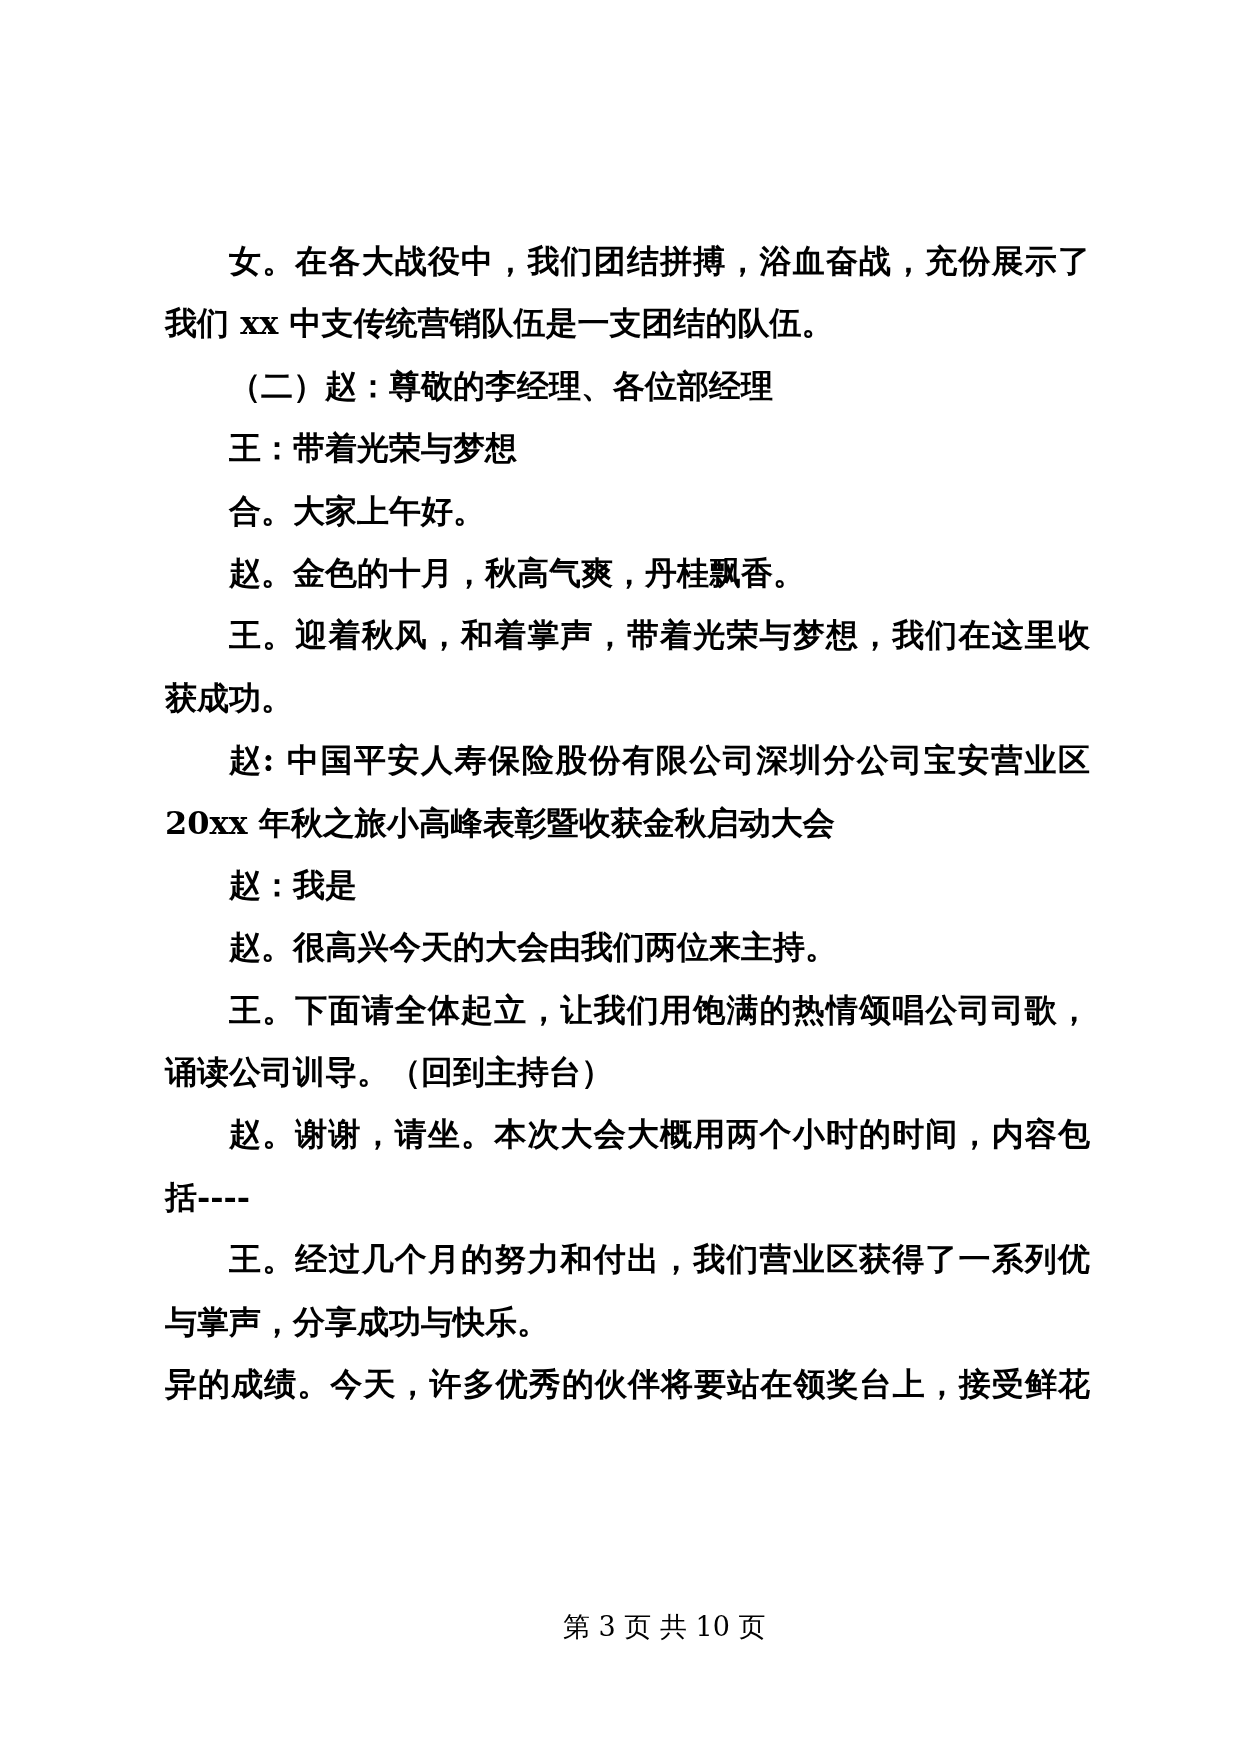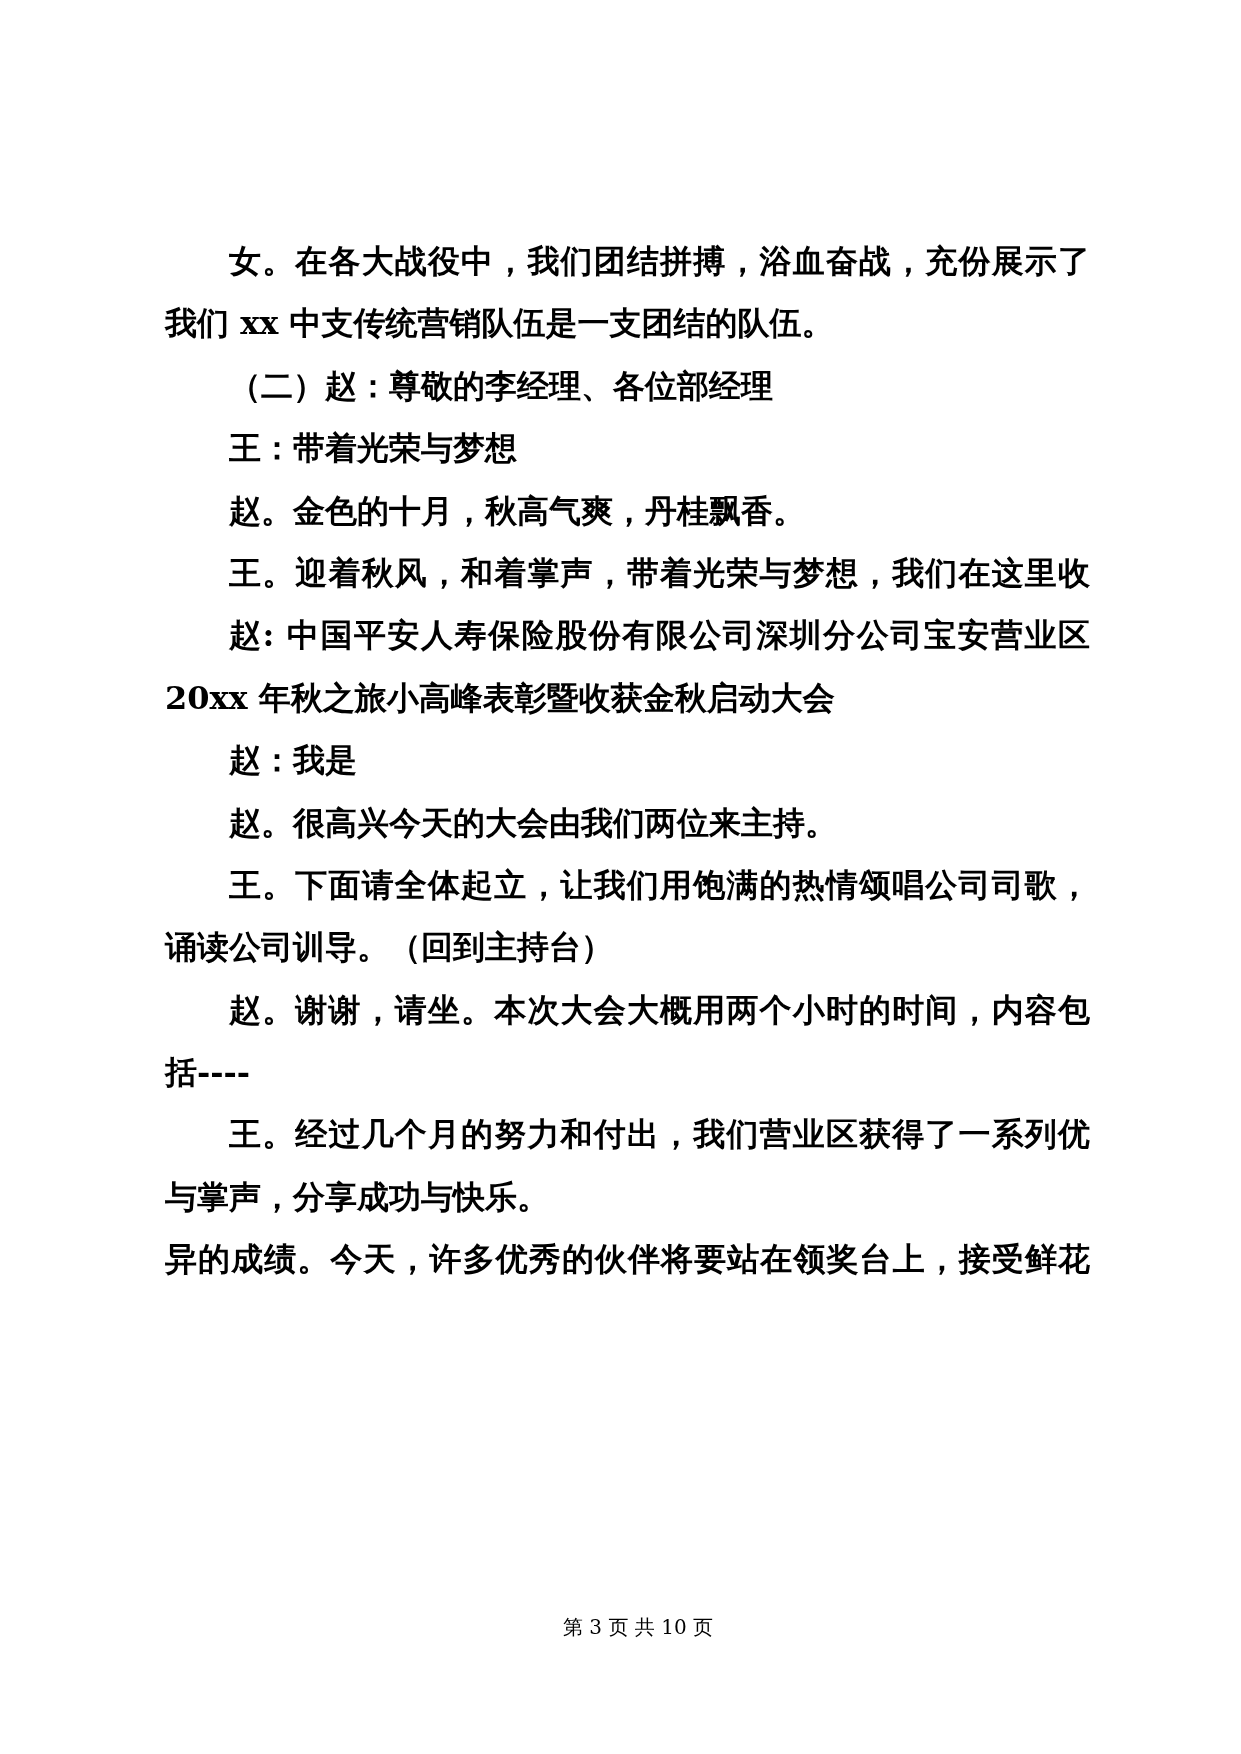--- a/index.html
+++ b/index.html
@@ -37,37 +37,39 @@
   .line.indent { text-indent: 64px; }
   .line.fill {
     white-space: normal;
     text-align: justify;
     text-align-last: justify;
   }
   .page-footer {
     position: absolute;
     left: 563px;
     top: 1607px;
-    font-size: 20px;
+    font-size: 27px;
     line-height: 40px;
     color: #000000;
     white-space: nowrap;
   }
 </style>
 </head>
 <body>
 
 <div class="page">
   <div class="text-content">
     <div class="line indent fill">女。在各大战役中，我们团结拼搏，浴血奋战，充份展示了</div>
     <div class="line">我们 xx 中支传统营销队伍是一支团结的队伍。</div>
     <div class="line indent">（二）赵：尊敬的李经理、各位部经理</div>
     <div class="line indent">王：带着光荣与梦想</div>
+    <div class="line indent">合。大家上午好。</div>
     <div class="line indent">赵。金色的十月，秋高气爽，丹桂飘香。</div>
     <div class="line indent fill">王。迎着秋风，和着掌声，带着光荣与梦想，我们在这里收</div>
+    <div class="line">获成功。</div>
     <div class="line indent fill">赵: 中国平安人寿保险股份有限公司深圳分公司宝安营业区</div>
     <div class="line">20xx 年秋之旅小高峰表彰暨收获金秋启动大会</div>
     <div class="line indent">赵：我是</div>
     <div class="line indent">赵。很高兴今天的大会由我们两位来主持。</div>
     <div class="line indent fill">王。下面请全体起立，让我们用饱满的热情颂唱公司司歌，</div>
     <div class="line">诵读公司训导。（回到主持台）</div>
     <div class="line indent fill">赵。谢谢，请坐。本次大会大概用两个小时的时间，内容包</div>
     <div class="line">括----</div>
     <div class="line indent fill">王。经过几个月的努力和付出，我们营业区获得了一系列优</div>
     <div class="line">与掌声，分享成功与快乐。</div>

